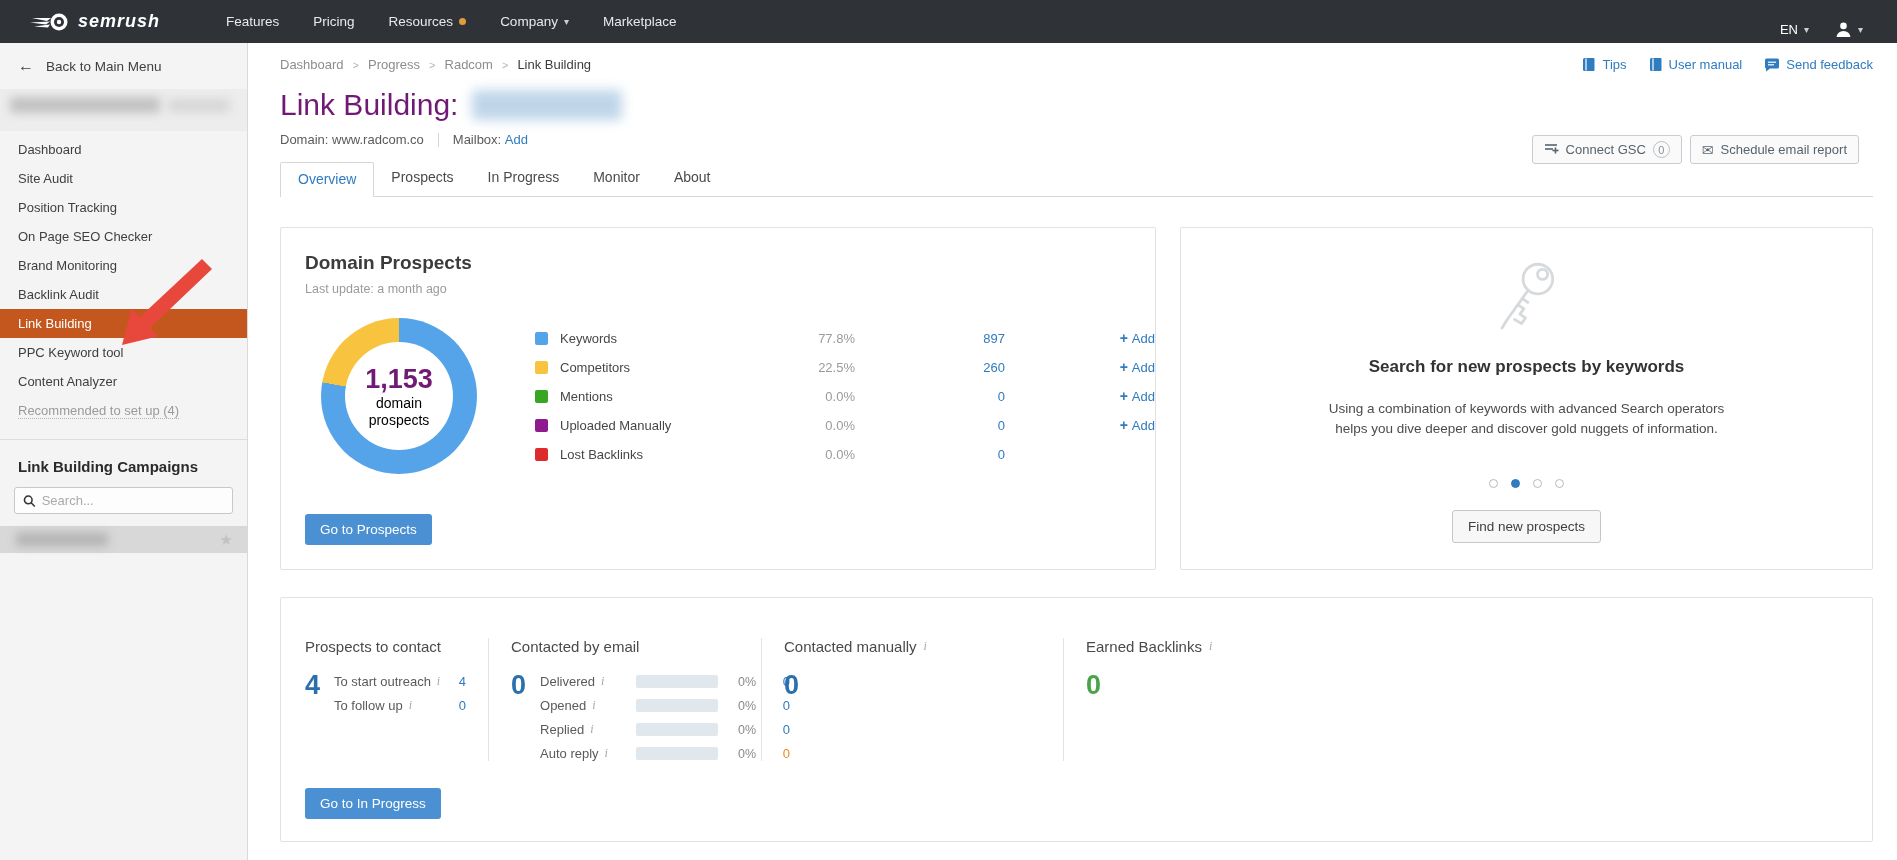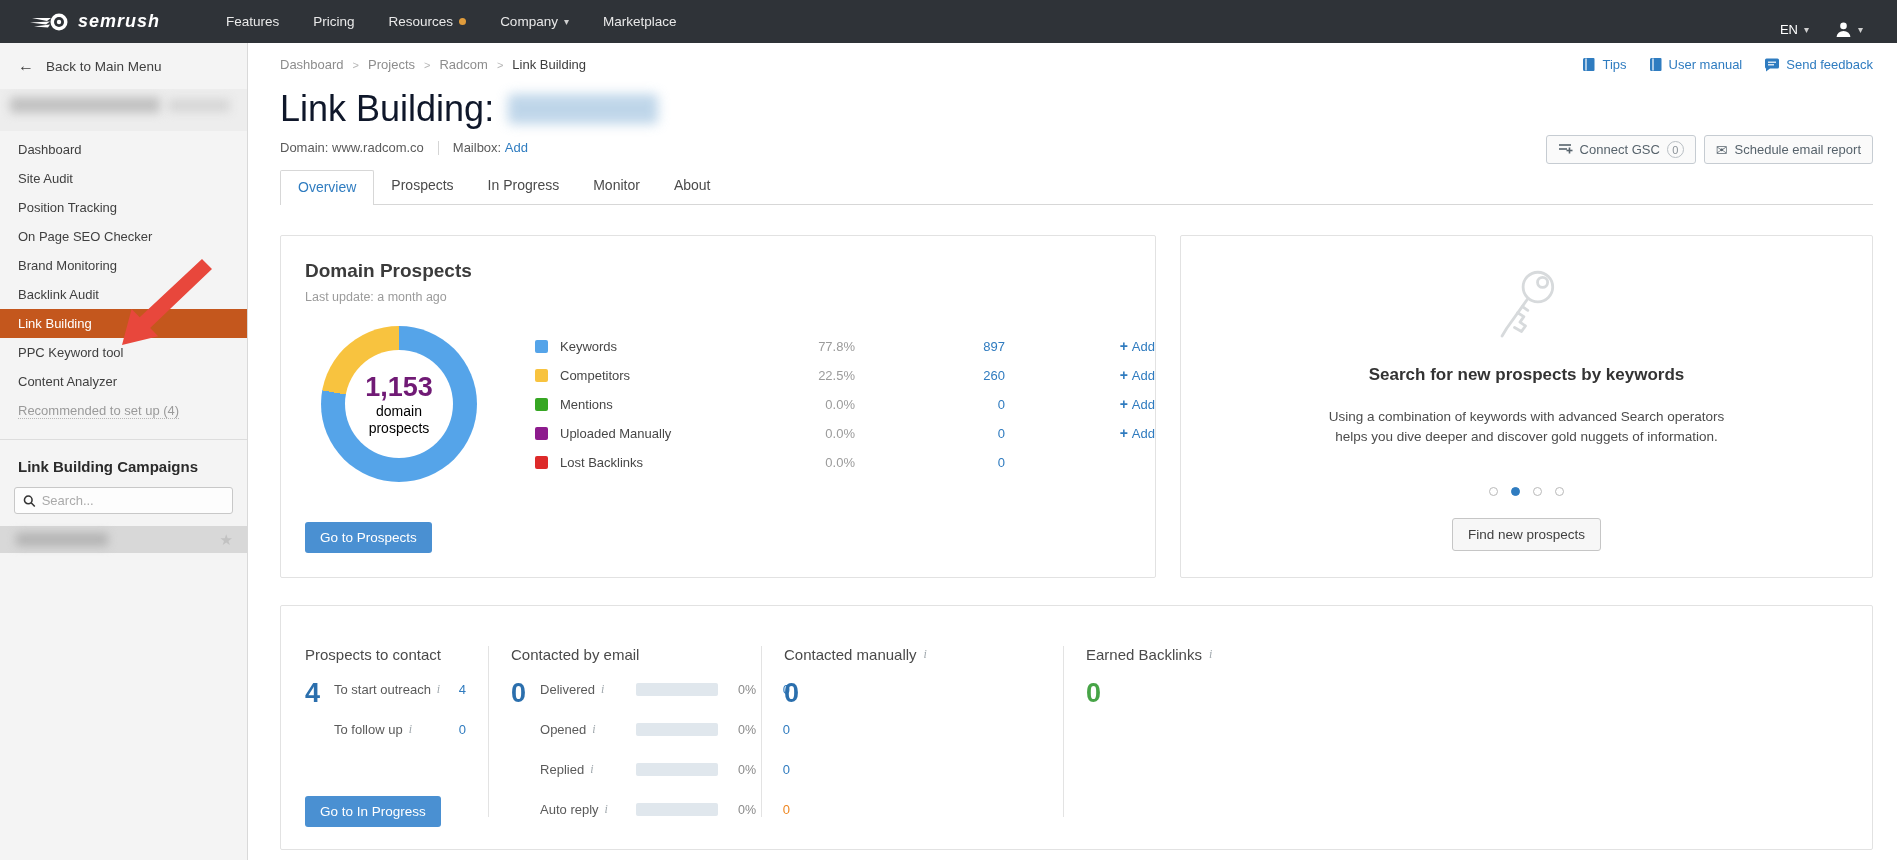--- a/index.html
+++ b/index.html
@@ -49,23 +49,23 @@
   
   .main { flex:1; position:relative; padding:0 24px 0 32px; background:#fff; overflow:hidden; }
   .main-toprow { display:flex; justify-content:space-between; align-items:center; margin-top:14px; }
   .breadcrumb { display:flex; align-items:center; gap:9px; font-size:13px; color:#8d8d8d; }
   .breadcrumb .crumb { cursor:pointer; }
   .breadcrumb .sep { color:#b5b5b5; font-size:11px; }
   .breadcrumb .crumb.current { color:#3c3c3c; cursor:default; }
   .help-links { display:flex; align-items:center; gap:22px; }
   .help-link { display:flex; align-items:center; gap:6px; color:#2f7cc0; font-size:13px; cursor:pointer; }
   .title-row { display:flex; align-items:center; margin-top:16px; }
-  .page-title { font-size:36px; font-weight:400; color:#0f172a; }
+  .page-title { font-size:30px; font-weight:400; color:#701a75; }
   .title-blur { width:150px; height:30px; margin-left:14px; background:#a9c8e2; opacity:.75; border-radius:4px; filter:blur(6px); }
-  .header-buttons { position:absolute; top:92px; right:24px; display:flex; gap:8px; }
+  .header-buttons { position:absolute; top:92px; right:38px; display:flex; gap:8px; }
   .hbtn { height:29px; background:#fafafa; border:1px solid #c6ccd2; border-radius:3px; display:flex; align-items:center; gap:7px; padding:0 11px; font-size:13px; color:#57636c; cursor:pointer; }
   .badge-circle { width:17px; height:17px; border:1px solid #b9bfc4; border-radius:50%; font-size:11px; color:#8a9197; display:flex; align-items:center; justify-content:center; }
   .envelope-icon { font-size:14px; color:#5b6770; }
   .domain-row { margin-top:10px; display:flex; align-items:center; font-size:13px; color:#5a5a5a; }
   .vsep { width:1px; height:14px; background:#d5d5d5; margin:0 14px; }
   .blue-link { color:#2f7cc0; cursor:pointer; }
   .tabs { display:flex; margin-top:14px; border-bottom:1px solid #d7d7d7; }
   .tab { padding:8px 17px 9px; font-size:14px; color:#4a4a4a; cursor:pointer; position:relative; }
   .tab.active { color:#2f7cc0; background:#fff; border:1px solid #d7d7d7; border-bottom:none; border-radius:2px 2px 0 0; top:1px; padding-bottom:10px; }
 
@@ -107,21 +107,21 @@
   .pcol { padding-right:22px; }
   .pcol + .pcol { border-left:1px solid #e3e3e3; padding-left:22px; }
   .pcol-1 { width:183px; }
   .pcol-2 { width:273px; }
   .pcol-3 { width:302px; }
   .pcol-4 { flex:1; }
   .pcol-title { font-size:15px; color:#4a4a4a; display:flex; align-items:center; gap:7px; }
   .pcol-body { display:flex; margin-top:16px; gap:14px; }
   .big-num { font-size:27px; font-weight:bold; color:#2b6fad; line-height:28px; }
   .big-num.green { color:#47a447; }
-  .mini-rows { display:flex; flex-direction:column; gap:25px; padding-top:3px; flex:1; }
+  .mini-rows { display:flex; flex-direction:column; gap:9px; padding-top:3px; flex:1; }
   .mini-row { display:flex; align-items:center; font-size:13px; color:#5a5a5a; }
   .mini-row .lbl { display:flex; align-items:center; gap:6px; }
   .mini-row .val { margin-left:auto; color:#2f7bbf; cursor:pointer; }
   .mini-row .val.orange { color:#ee8722; }
   .email-row .lbl { width:92px; }
   .bar { width:82px; height:13px; background:#e0e7ed; border-radius:2px; margin-left:4px; }
   .email-row .pct { width:38px; text-align:right; color:#8a8a8a; font-size:12.5px; }
   .email-row .val { margin-left:0; width:34px; text-align:right; }
   .info-icon { font-family:"Liberation Serif","DejaVu Serif",serif; font-style:italic; font-size:12px; color:#a0a8ad; cursor:pointer; }
   .card-progress .btn-primary { position:absolute; left:24px; bottom:22px; }
@@ -214,21 +214,21 @@
     <svg class="red-arrow" viewBox="0 0 102 90">
       <polygon points="10,86 19.6,50 27.7,58.2 90,0 100,10 38.1,69 46.2,77.2" fill="#e8473c"></polygon>
     </svg>
   </div>
 
   <div class="main">
     <div class="main-toprow">
       <div class="breadcrumb">
         <span class="crumb">Dashboard</span>
         <span class="sep">&gt;</span>
-        <span class="crumb">Projects</span>
+        <span class="crumb">Progress</span>
         <span class="sep">&gt;</span>
         <span class="crumb">Radcom</span>
         <span class="sep">&gt;</span>
         <span class="crumb current">Link Building</span>
       </div>
       <div class="help-links">
         <span class="help-link">
           <svg width="14" height="15" viewBox="0 0 14 15">
               <path d="M2.5 1h9a1 1 0 0 1 1 1v11a1 1 0 0 1-1 1h-9A1.5 1.5 0 0 1 1 12.5v-10A1.5 1.5 0 0 1 2.5 1z" fill="#2f7cc0"></path>
               <line x1="4" y1="1.5" x2="4" y2="13.5" stroke="#fff" stroke-width="1.2"></line>

